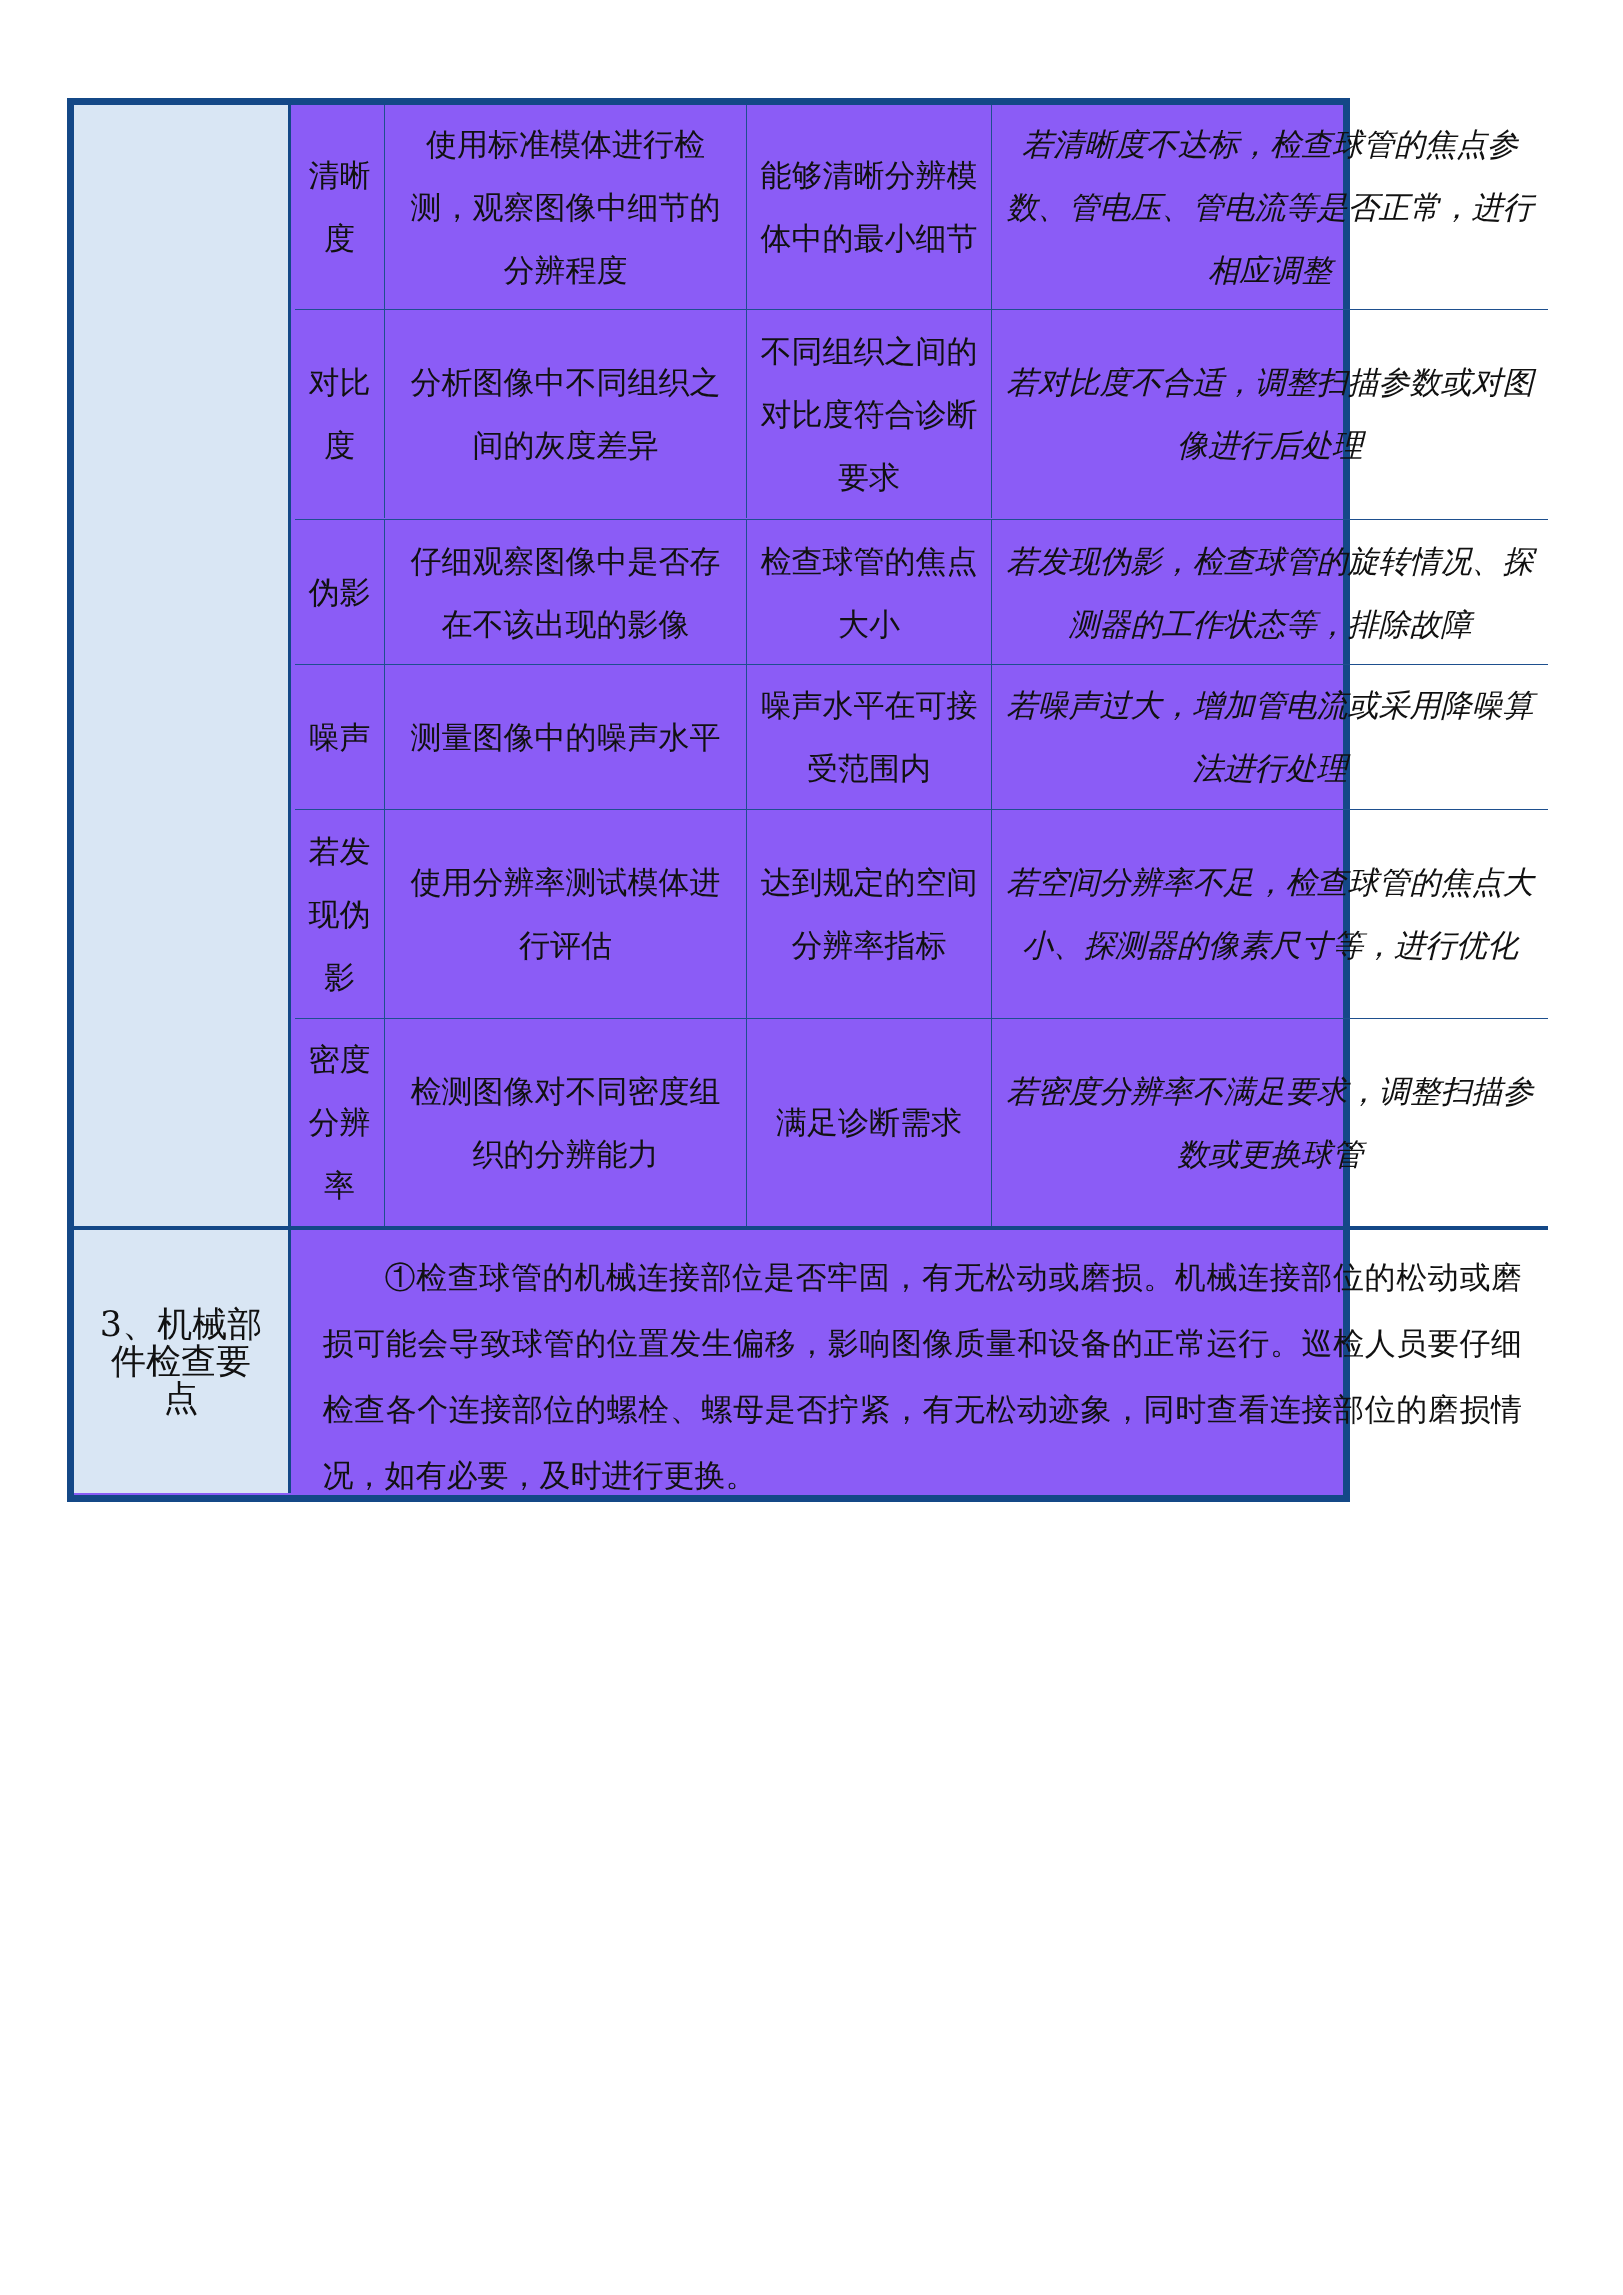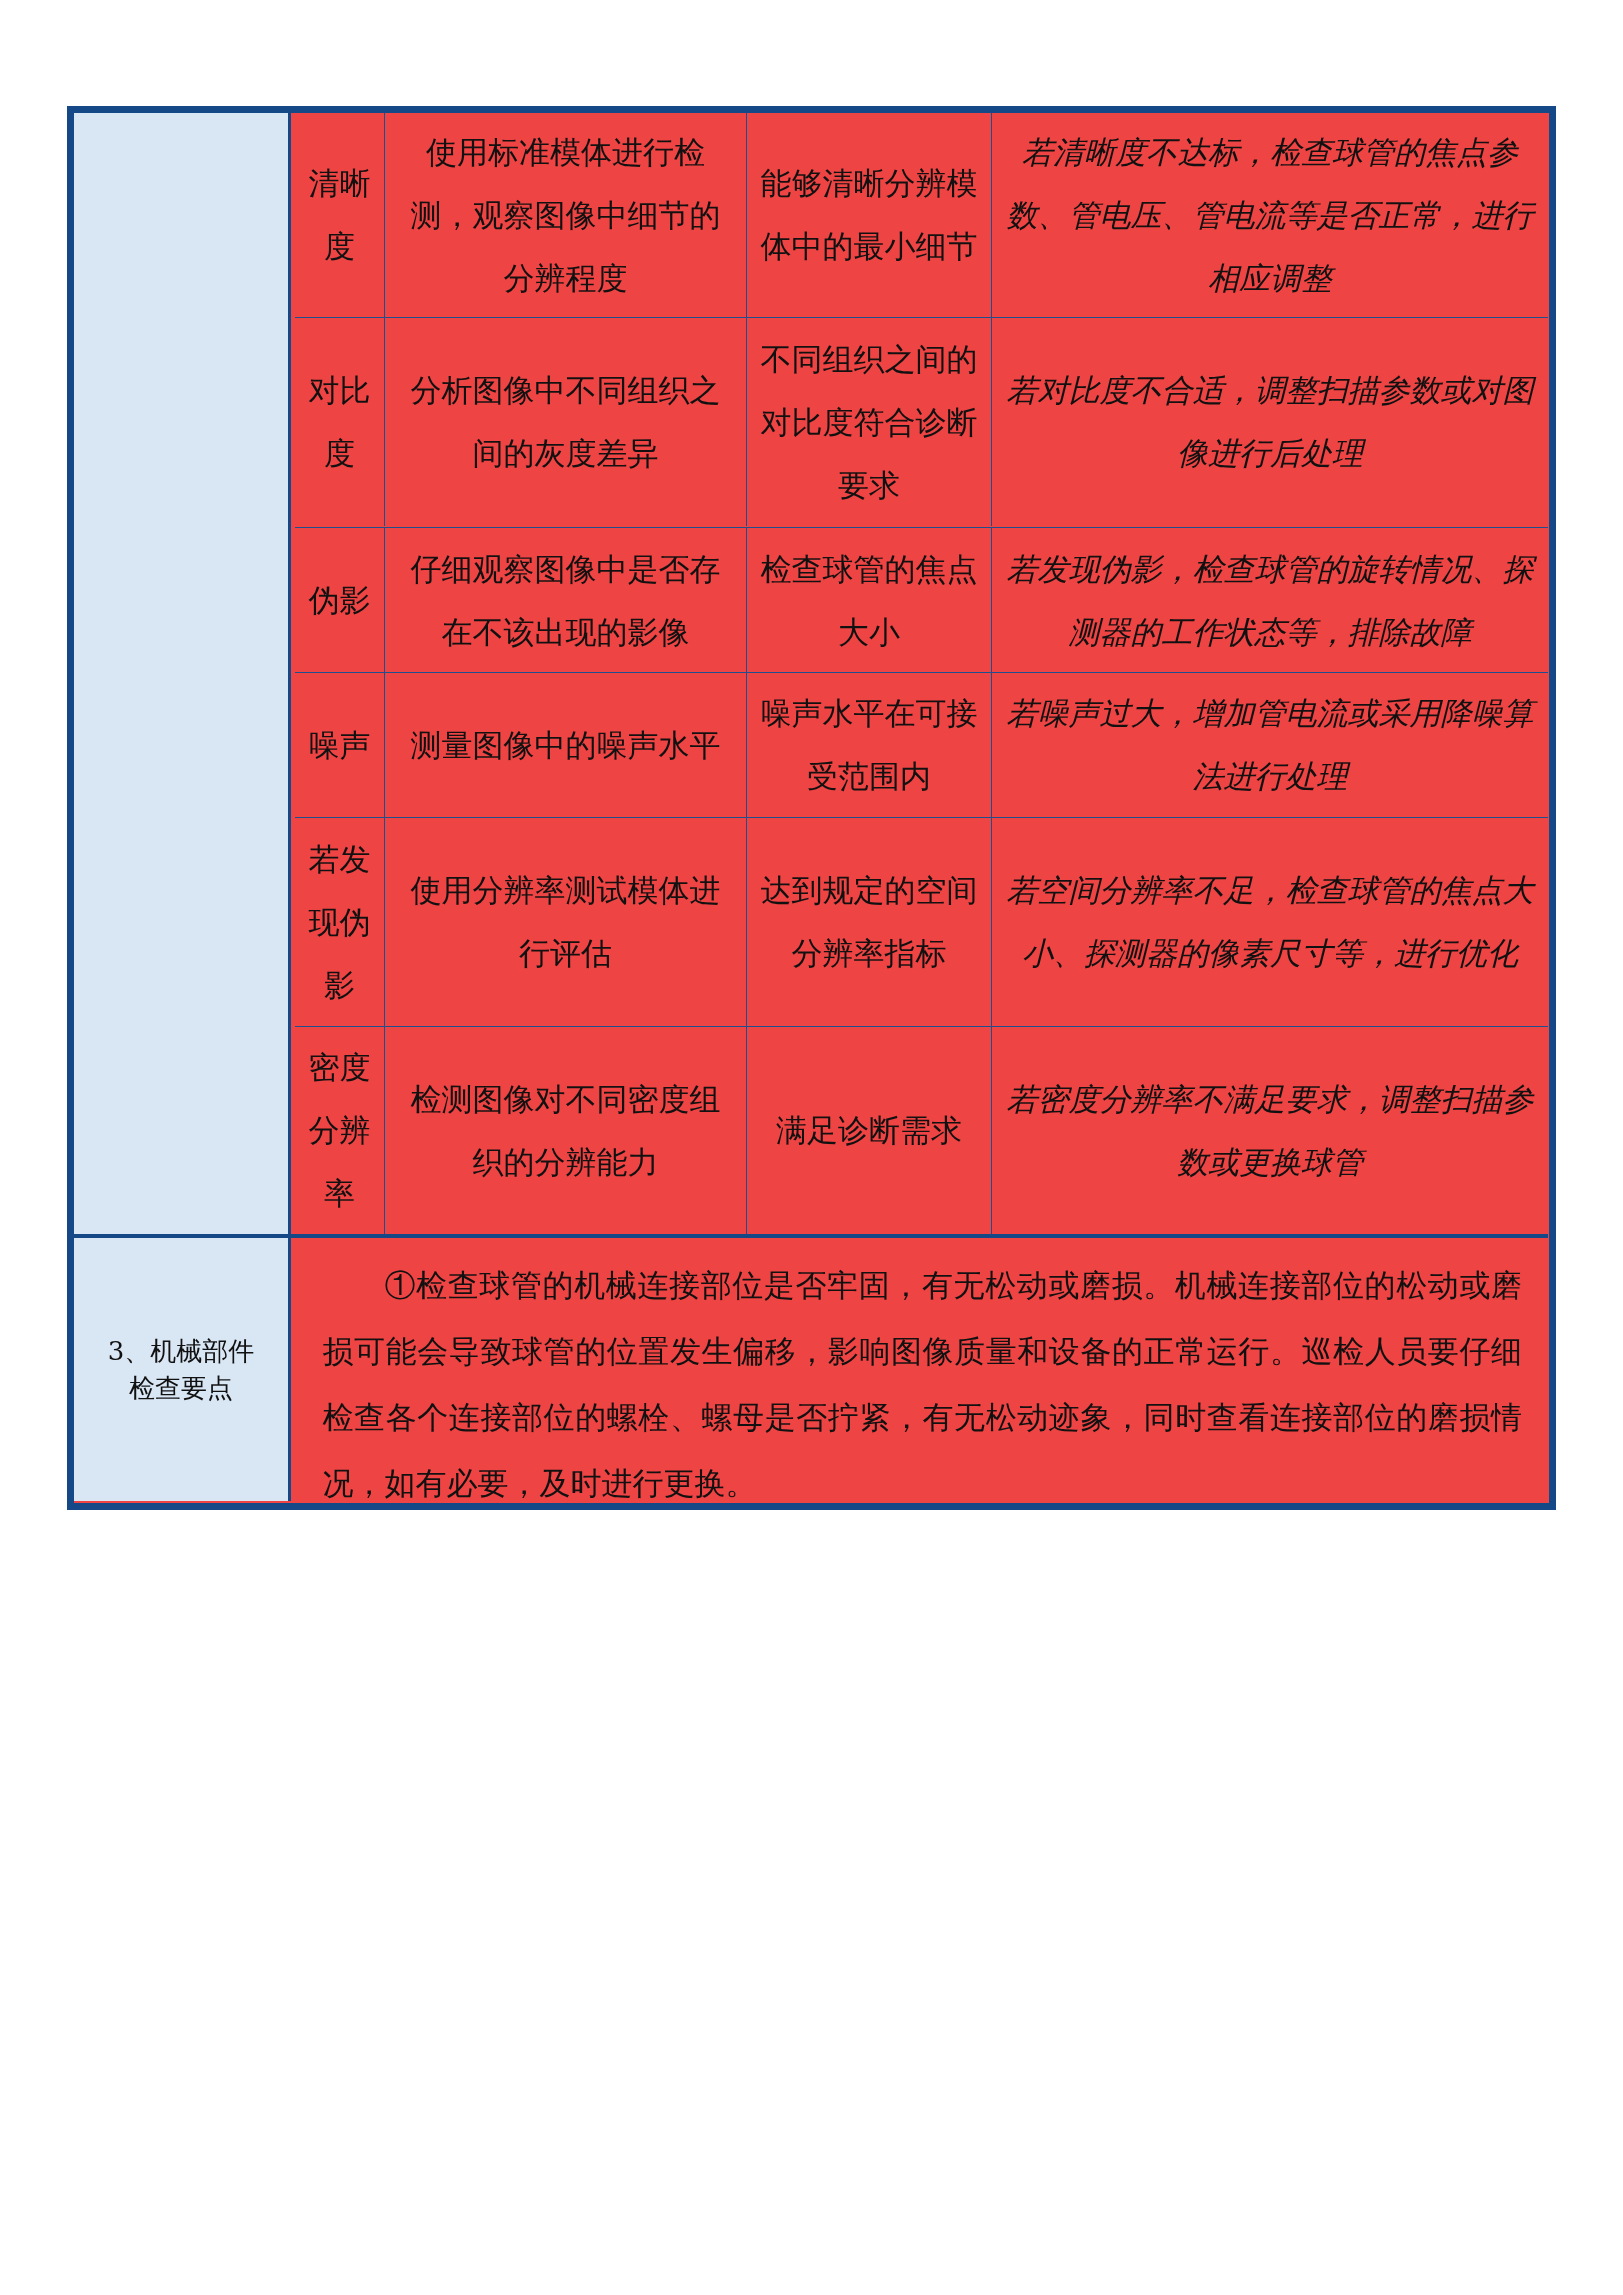--- a/index.html
+++ b/index.html
@@ -1,25 +1,25 @@
 <!DOCTYPE html>
 <html style="font-size:10.5px"><head>
 <meta charset="utf-8">
 <style>
   html, body { margin:0; padding:0; background:#ffffff; }
   body { width:1623px; height:2295px; position:relative; overflow:hidden;
          font-family:"DejaVu Serif","Liberation Serif",serif; color:#111; }
-  .tbl { position:absolute; left:67px; top:98px; width:1489px; height:1404px;
-         box-sizing:border-box; border:7.9px solid #144887; background:#ef4444;margin-top:8px; }
+  .tbl { position:absolute; left:67px; top:98px; width:1283px; height:1404px;
+         box-sizing:border-box; border:7.9px solid #144887; background:#8b5cf6; }
   .leftcol { position:absolute; left:0; top:0; width:217px; background:#D9E6F4;
              box-sizing:border-box; border-right:3.9px solid #144887; }
   .leftcol.top { height:1121px; }
   .hsep { position:absolute; left:0; top:1121px; width:1474px; height:3.9px; background:#144887; }
   .leftcol.bottom { top:1125px; height:263px; display:flex; align-items:center; justify-content:center; text-align:center; }
-  .leftlabel { font-size:26px; line-height:37px; width:164px; }
+  .leftlabel { font-size:35px; line-height:37px; width:164px; }
   .inner { position:absolute; left:221px; top:0; width:1253px; height:1121px; }
   .row { position:absolute; left:0; width:1253px; box-sizing:border-box; }
   .row + .row { border-top:1.3px solid #1E4F8E; }
   .cell { position:absolute; top:0; bottom:0; box-sizing:border-box; display:flex; align-items:center; justify-content:center; text-align:center; font-size:31px; line-height:63px; }
   .cell.c0 { left:0; width:90px; padding:0 5.2px; border-right:1.3px solid #1E4F8E; }
   .cell.c1 { left:90px; width:362px; padding:0 14.4px; border-right:1.3px solid #1E4F8E; }
   .cell.c2 { left:452px; width:245px; padding:0 7.9px; border-right:1.3px solid #1E4F8E; }
   .cell.c3 { left:697px; width:556px; padding:0 14.4px;font-style:italic; }
   .cell span { display:block; width:100%; }
   .cell.c0 span { width:65px; margin:0 auto; }

